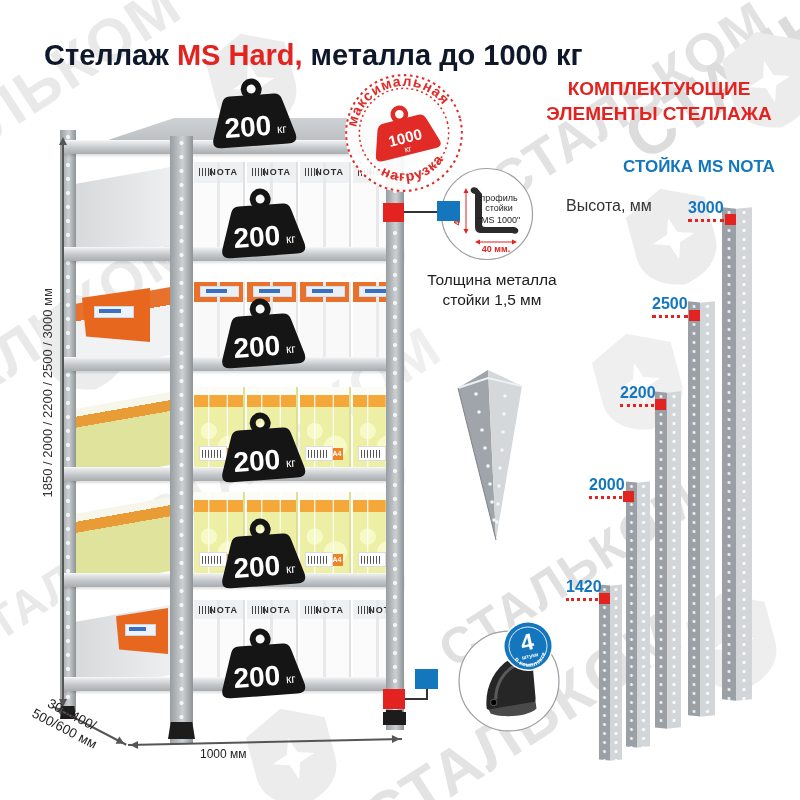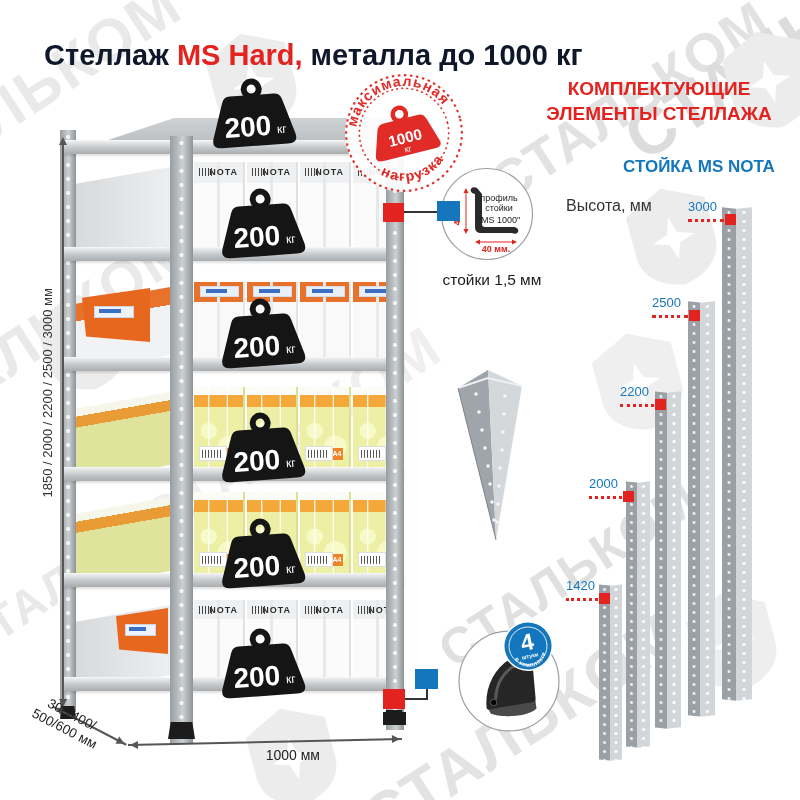--- a/index.html
+++ b/index.html
@@ -104,21 +104,21 @@
   #dim-height-text{left:40px;top:288px;writing-mode:vertical-rl;transform:rotate(180deg);
       font-size:13px;color:#333;z-index:4;white-space:nowrap;}
   .dim-line{position:absolute;height:2px;background:#555;z-index:4;}
   .dim-line:before,.dim-line:after{content:"";position:absolute;top:-3px;border:4px solid rgba(0,0,0,0);}
   .dim-line:before{left:-2px;border-right:8px solid #555;}
   .dim-line:after{right:-2px;border-left:8px solid #555;}
   #dim-depth-line{left:54px;top:706px;width:82px;transform:rotate(27.5deg);transform-origin:left top;}
   #dim-depth-text{left:-8px;top:706px;width:152px;text-align:center;font-size:13.5px;line-height:16px;
       color:#222;transform:rotate(27.5deg);z-index:4;}
   #dim-width-line{left:128px;top:741px;width:274px;transform:rotate(-1.3deg);}
-  #dim-width-text{left:200px;top:747px;width:120px;text-align:right;font-size:14px;color:#222;z-index:4;}
+  #dim-width-text{left:200px;top:747px;width:120px;text-align:left;font-size:12px;color:#222;z-index:4;}
 
   
   .sq-red{position:absolute;background:#e2231f;z-index:7;}
   .sq-blue{position:absolute;background:#1477bd;z-index:7;}
   .conn{position:absolute;background:#333;z-index:6;}
 
   
   #stamp{left:337px;top:66px;width:134px;height:134px;transform:rotate(-14deg);z-index:8;}
   #profile-circle{left:440px;top:167px;width:94px;height:94px;z-index:5;}
   #profile-caption{left:402px;top:270px;width:180px;text-align:center;font-size:15.5px;
@@ -137,21 +137,21 @@
       background-color:#9aa0a6;
       background-image:radial-gradient(circle,#eef0f1 1.2px,rgba(0,0,0,0) 1.8px);}
   .stand .faceR{right:0;width:54%;transform:skewY(-6deg);
       background-color:#d3d6d9;
       background-image:radial-gradient(circle,#ffffff 1.2px,rgba(0,0,0,0) 1.8px);}
   .s3000{left:722px;top:208px;width:30px;height:492px;}
   .s2500{left:688px;top:302px;width:27px;height:414px;}
   .s2200{left:655px;top:392px;width:25px;height:336px;}
   .s2000{left:626px;top:482px;width:24px;height:265px;}
   .s1850{left:599px;top:585px;width:23px;height:175px;}
-  .stand-label{position:absolute;font-size:13px;font-weight:normal;color:#1477bd;z-index:5;}
+  .stand-label{position:absolute;font-size:16px;font-weight:bold;color:#1477bd;z-index:5;}
   .lb0{left:688px;top:199px}.lb1{left:652px;top:295px}.lb2{left:620px;top:384px}
   .lb3{left:589px;top:476px}.lb4{left:566px;top:578px}
   .dots{position:absolute;border-top:3px dotted #e2231f;z-index:5;}
   .dt0{left:688px;top:219px;width:36px}.dt1{left:652px;top:315px;width:36px}
   .dt2{left:620px;top:404px;width:34px}.dt3{left:589px;top:496px;width:33px}
   .dt4{left:566px;top:598px;width:32px}
   .msq{width:11px;height:11px;}
   .mq0{left:725px;top:214px}.mq1{left:689px;top:310px}.mq2{left:655px;top:399px}
   .mq3{left:623px;top:491px}.mq4{left:599px;top:593px}
 </style>
@@ -400,20 +400,21 @@
   <text x="20" y="46" font-size="8.5" font-weight="bold" fill="#e2231f" text-anchor="middle" transform="rotate(-90 20,46)">40 мм</text>
   <line x1="38" y1="75" x2="74" y2="75" stroke="#e2231f" stroke-width="1"></line>
   <path d="M35,75 l5,-2.5 v5 Z M77,75 l-5,-2.5 v5 Z" fill="#e2231f"></path>
   <text x="56" y="85" font-size="9" font-weight="bold" fill="#e2231f" text-anchor="middle">40 мм.</text>
   <text x="59" y="34" font-size="9" fill="#1c1c1c" text-anchor="middle">профиль</text>
   <text x="59" y="44" font-size="9" fill="#1c1c1c" text-anchor="middle">стойки</text>
   <text x="59" y="56" font-size="9" fill="#1c1c1c" text-anchor="middle">"MS 1000"</text>
 </svg>
 </div>
 <div id="profile-caption" class="abs">
+  <div>Толщина металла</div>
   <div>стойки 1,5 мм</div>
 </div>
 
 <div id="corner-piece" class="abs">
 <svg width="90" height="200" viewBox="0 0 90 200">
   <polygon points="10,26 40,8 48,178" fill="#9fa5aa"></polygon>
   <polygon points="40,8 74,24 48,178" fill="#d4d8db"></polygon>
   <polyline points="10,26 40,16 74,24" fill="none" stroke="#eef0f1" stroke-width="2"></polyline>
   <line x1="10" y1="26" x2="48" y2="178" stroke="#7c8287" stroke-width="1"></line>
   <g fill="#f4f5f6">

